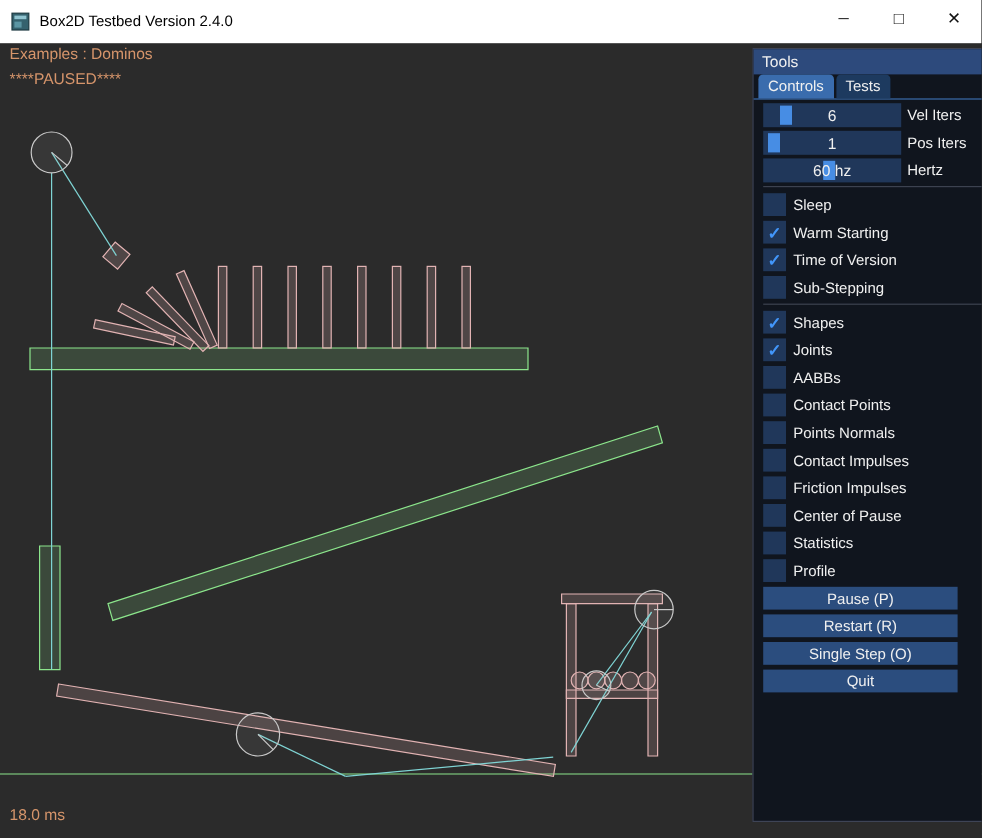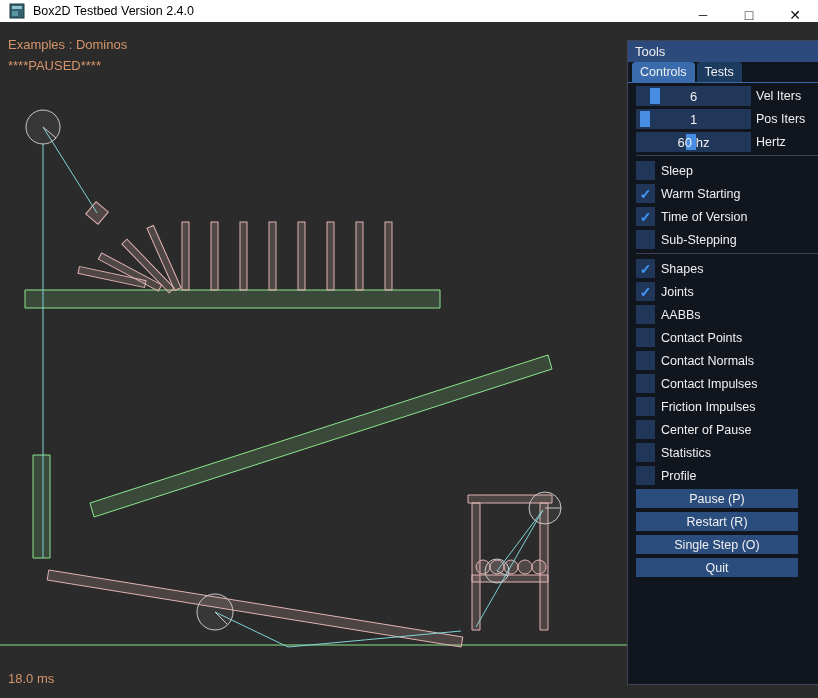--- a/index.html
+++ b/index.html
@@ -7,21 +7,21 @@
     --button:#2b4d7e; --title-bg:#2d4a7c; --tab-active:#3a6cad; --tab-inactive:#1d3a5f;
     --sep:#3c4250; --pborder:#3e4456; --ptext:#f0f0f0;
   }
   *{box-sizing:border-box;}
   html,body{margin:0;padding:0;}
   body{
     width:818px;height:698px;overflow:hidden;position:relative;
     background:#2b2b2b;font-family:"Liberation Sans",sans-serif;
   }
   
-  .titlebar{position:absolute;top:0;left:0;width:818px;height:22px;background:#ffffff;display:flex;align-items:center;z-index:20;}
+  .titlebar{position:absolute;top:0;left:0;width:818px;height:36px;background:#ffffff;display:flex;align-items:center;z-index:20;}
   .titlebar-icon{width:16px;height:16px;margin-left:9px;flex:0 0 auto;}
   .titlebar-text{font-size:12.5px;color:#000;margin-left:8px;white-space:nowrap;}
   .win-buttons{position:absolute;right:0;top:0;height:30px;display:flex;}
   .win-btn{width:46px;height:30px;display:flex;align-items:center;justify-content:center;font-size:12px;color:#111;cursor:default;}
   
   .canvas{position:absolute;top:30px;left:0;width:794px;height:668px;border-radius:24px;}
   .canvas svg{position:absolute;top:0;left:0;}
   .hud-text{position:absolute;font-size:13px;color:#d6956b;white-space:pre;}
   
   .tools-panel{
@@ -184,21 +184,21 @@
       <div class="cb-row">
         <div class="cb-box"></div>
         <div class="cb-label">AABBs</div>
       </div>
       <div class="cb-row">
         <div class="cb-box"></div>
         <div class="cb-label">Contact Points</div>
       </div>
       <div class="cb-row">
         <div class="cb-box"></div>
-        <div class="cb-label">Contact Normals</div>
+        <div class="cb-label">Points Normals</div>
       </div>
       <div class="cb-row">
         <div class="cb-box"></div>
         <div class="cb-label">Contact Impulses</div>
       </div>
       <div class="cb-row">
         <div class="cb-box"></div>
         <div class="cb-label">Friction Impulses</div>
       </div>
       <div class="cb-row">

